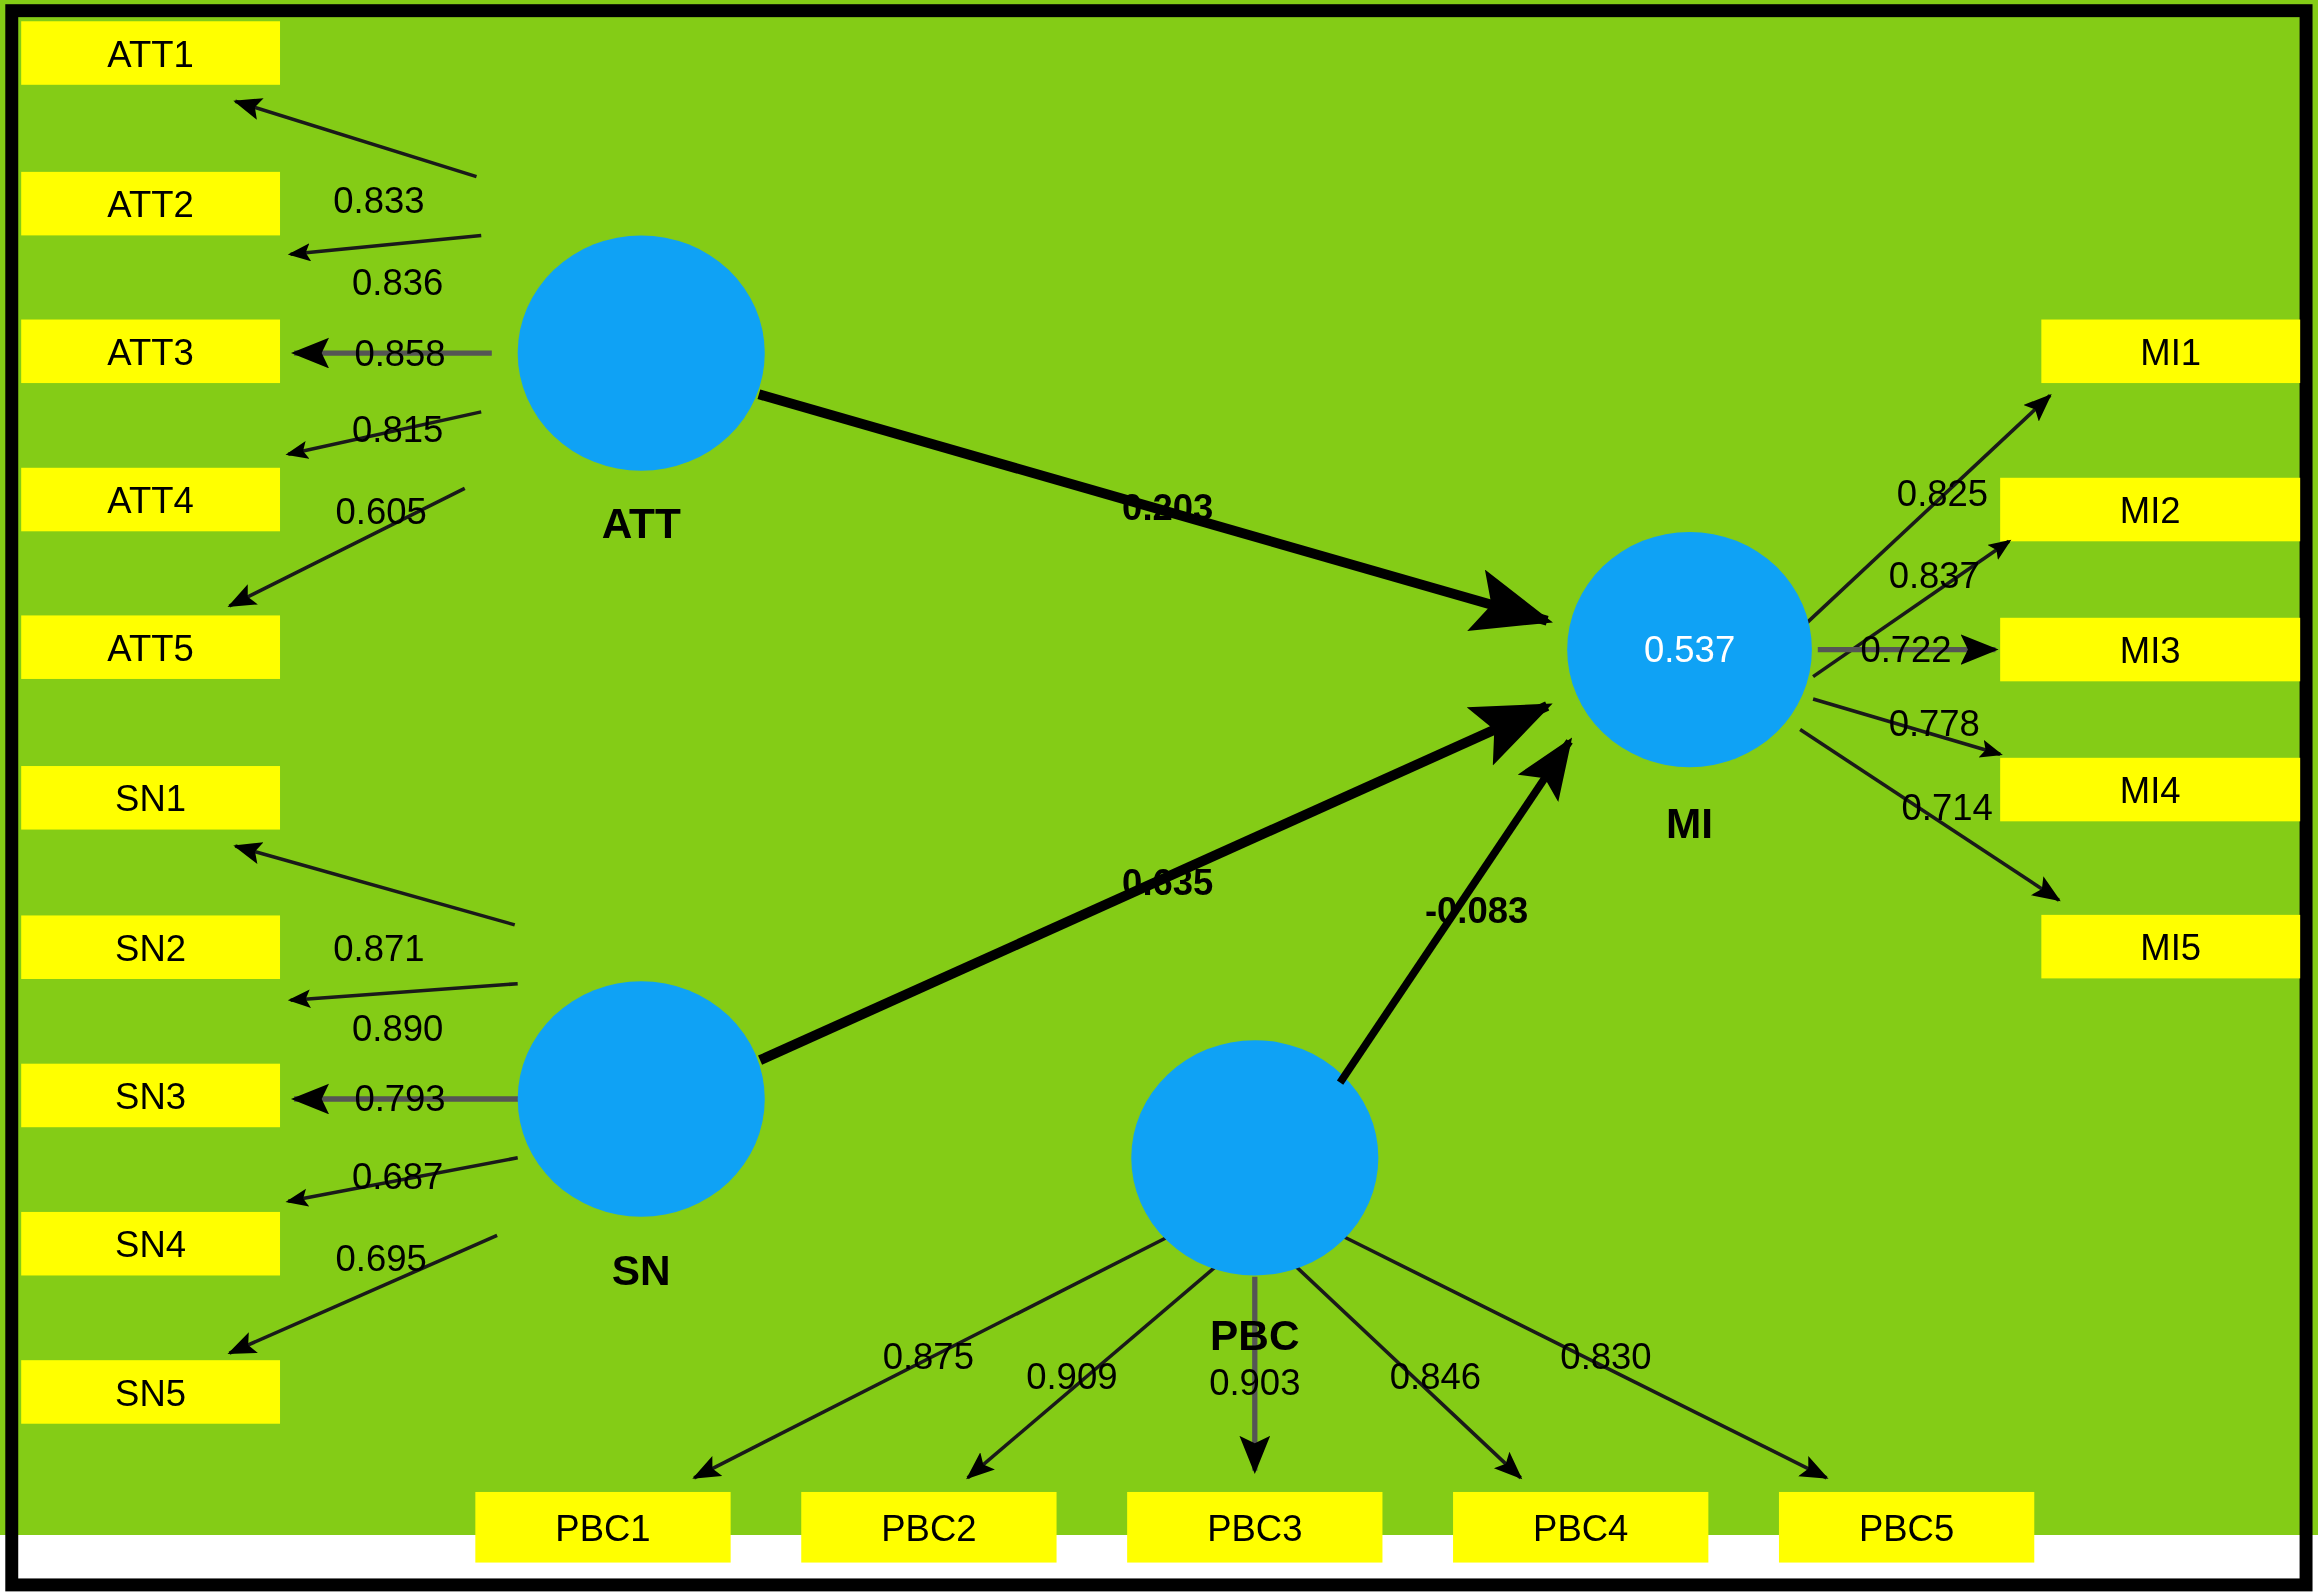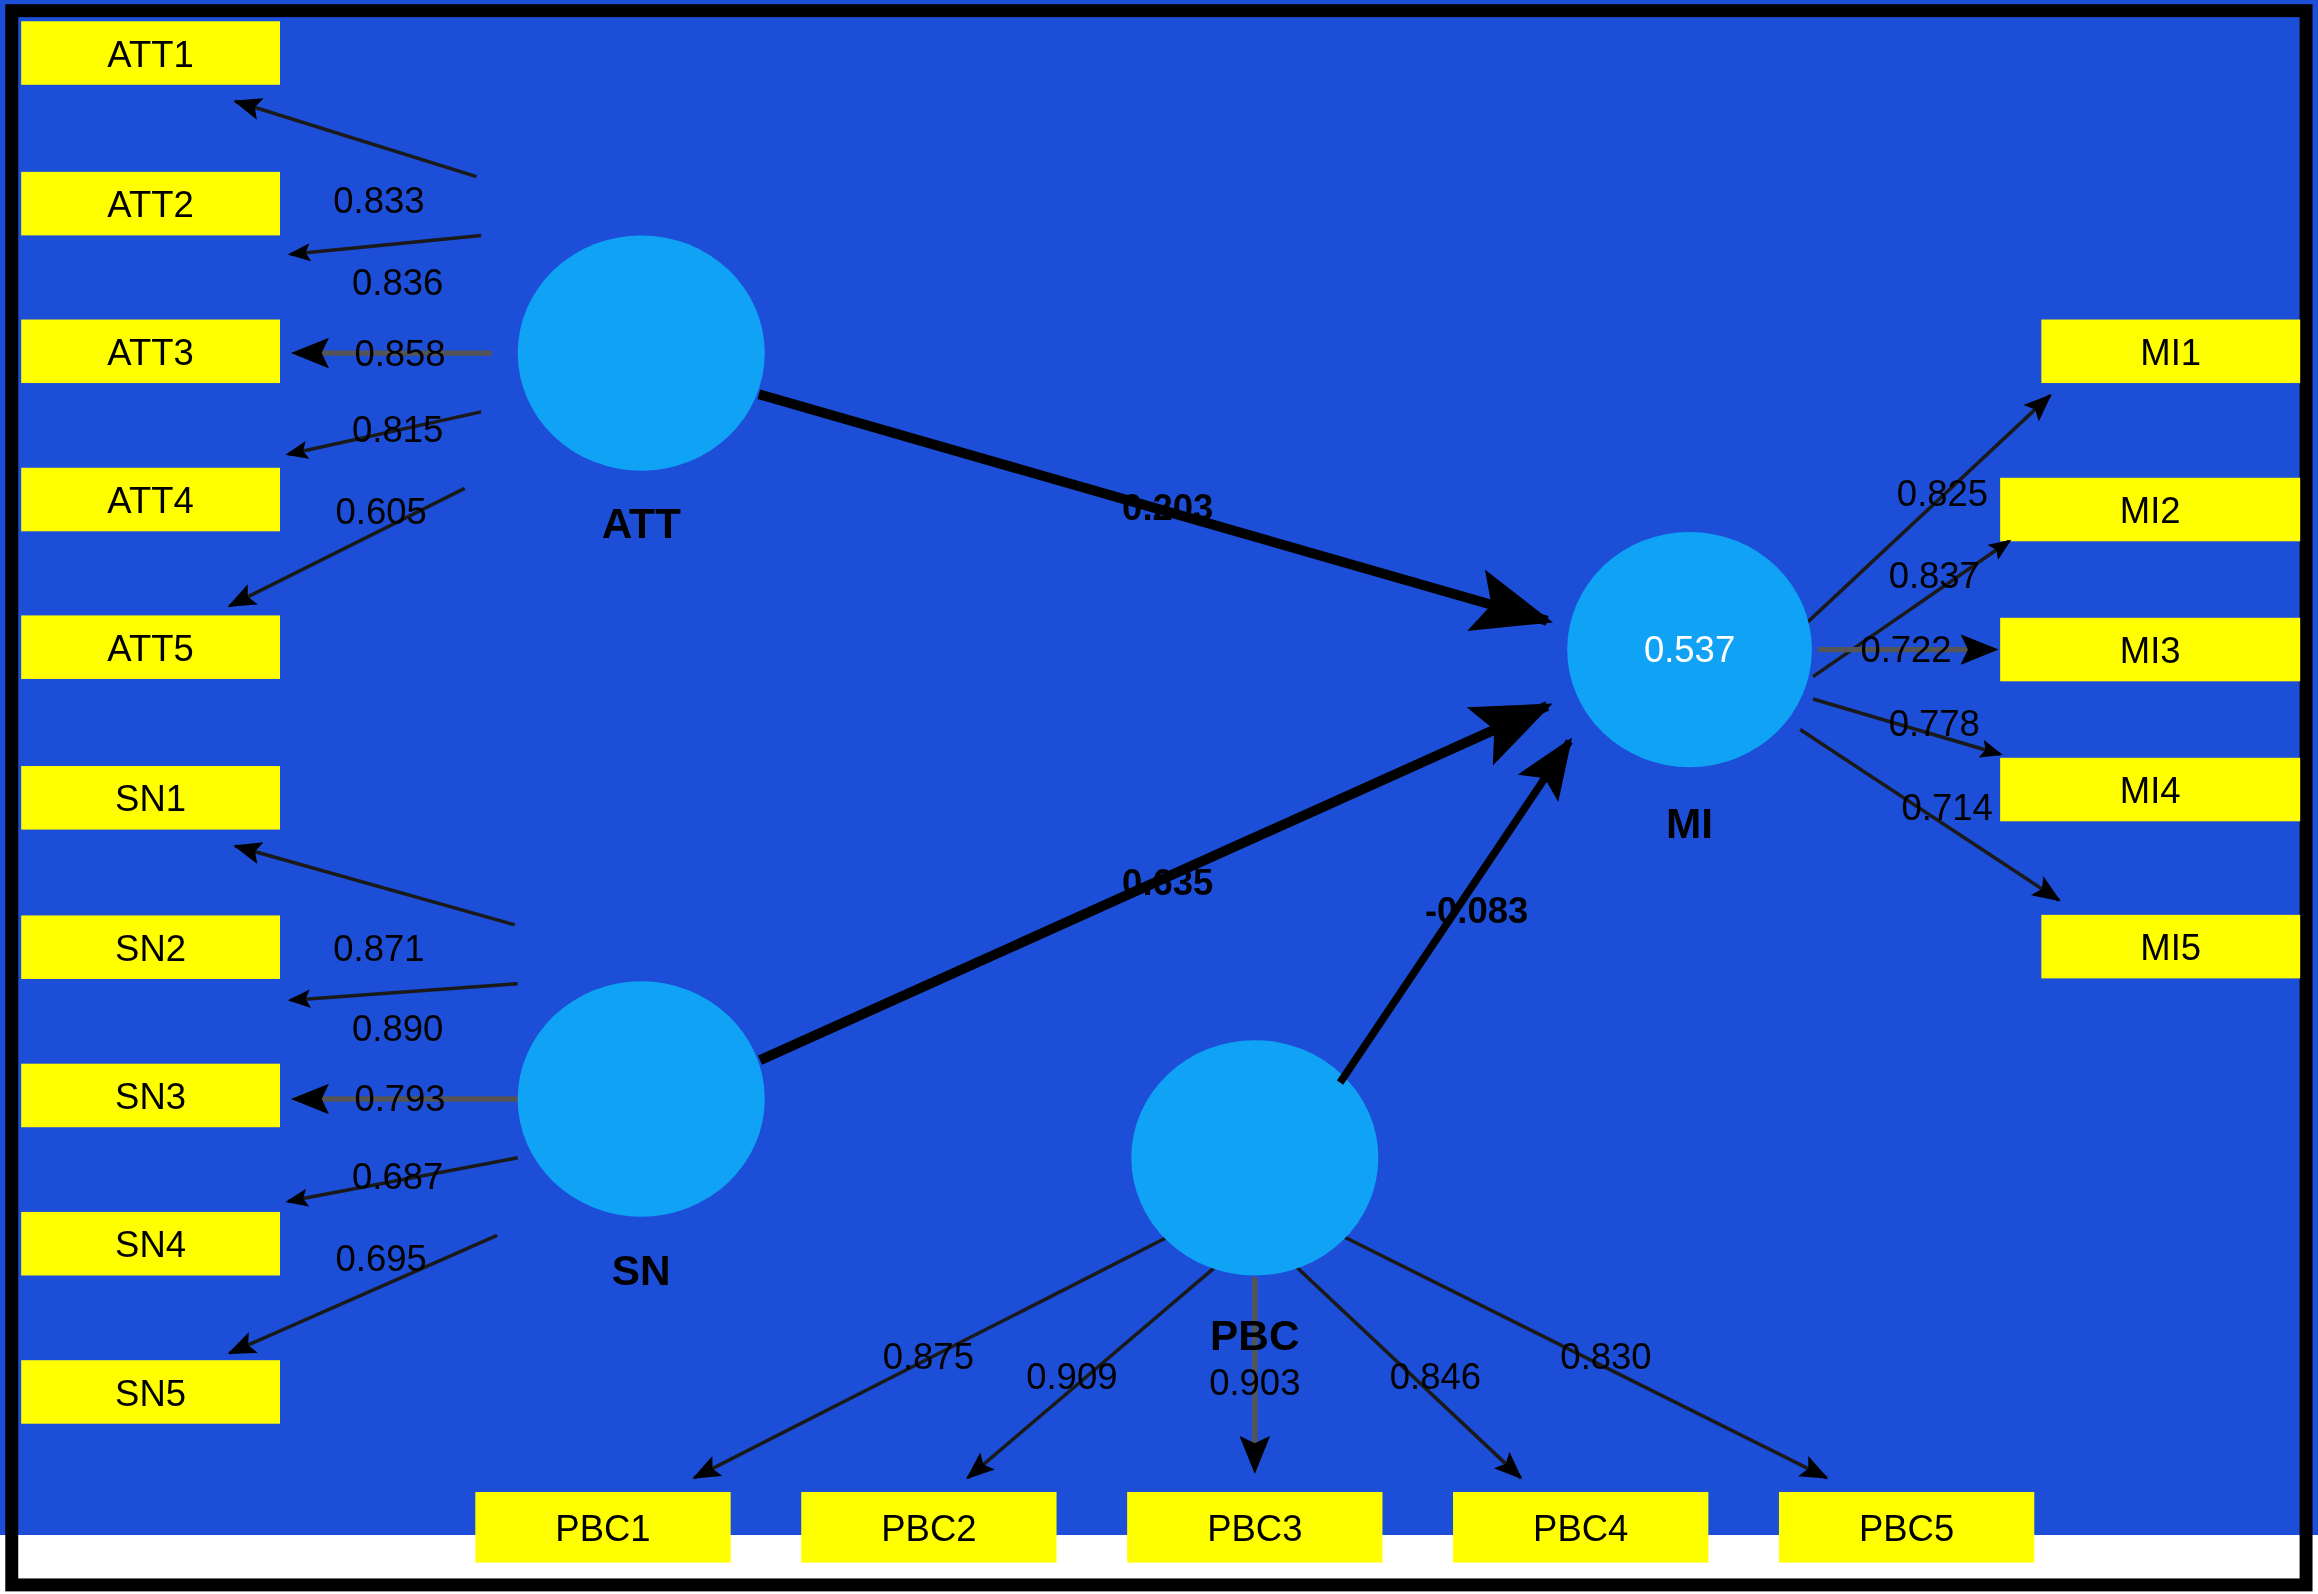--- a/index.html
+++ b/index.html
@@ -1,18 +1,18 @@
 <!DOCTYPE html>
 <html style="font-size:9.4px"><head>
 <meta charset="utf-8">
 <style>
   html,body{margin:0;padding:0;background:#fff;}
   body{width:2319px;height:1595px;overflow:hidden;
        font-family:"Liberation Sans", sans-serif;}
-  #figure{position:relative;width:2319px;height:1535px;background:#1d4ed8;}
+  #figure{position:relative;width:2319px;height:1535px;background:#84cc16;}
   svg#diagram{position:absolute;left:0;top:0;width:2319px;height:1595px;display:block;}
   .frame{fill:none;stroke:#000000;stroke-width:22;}
   .indbox{fill:#FFFF00;stroke:none;}
   .latent{fill:#0FA2F5;stroke:none;}
   .boxlabel{font-family:"Liberation Sans",sans-serif;font-size:62px;fill:#000;
             text-anchor:middle;dominant-baseline:central;font-weight:400;}
   .latentlabel{font-family:"Liberation Sans",sans-serif;font-size:72px;fill:#000;
             text-anchor:middle;dominant-baseline:central;font-weight:700;}
   .r2label{font-family:"Liberation Sans",sans-serif;font-size:62px;fill:#ffffff;
             text-anchor:middle;dominant-baseline:central;font-weight:400;}

